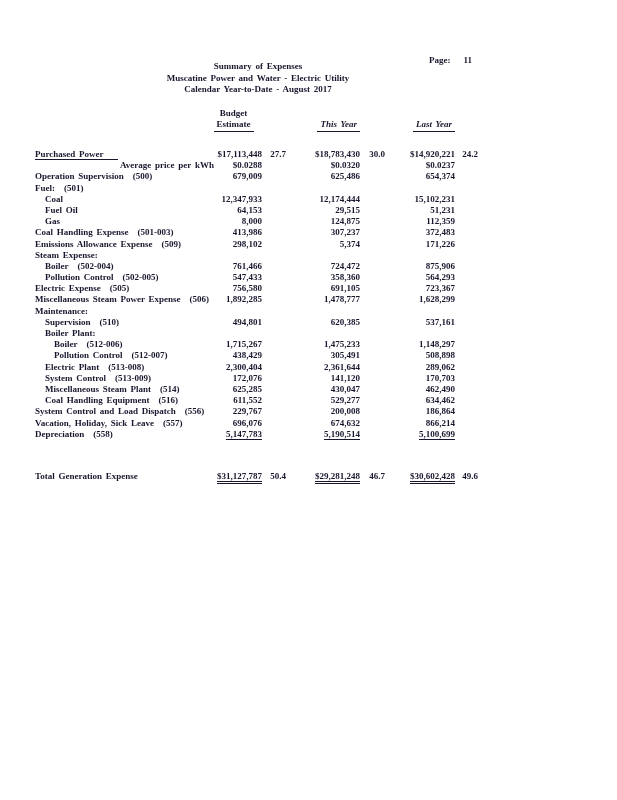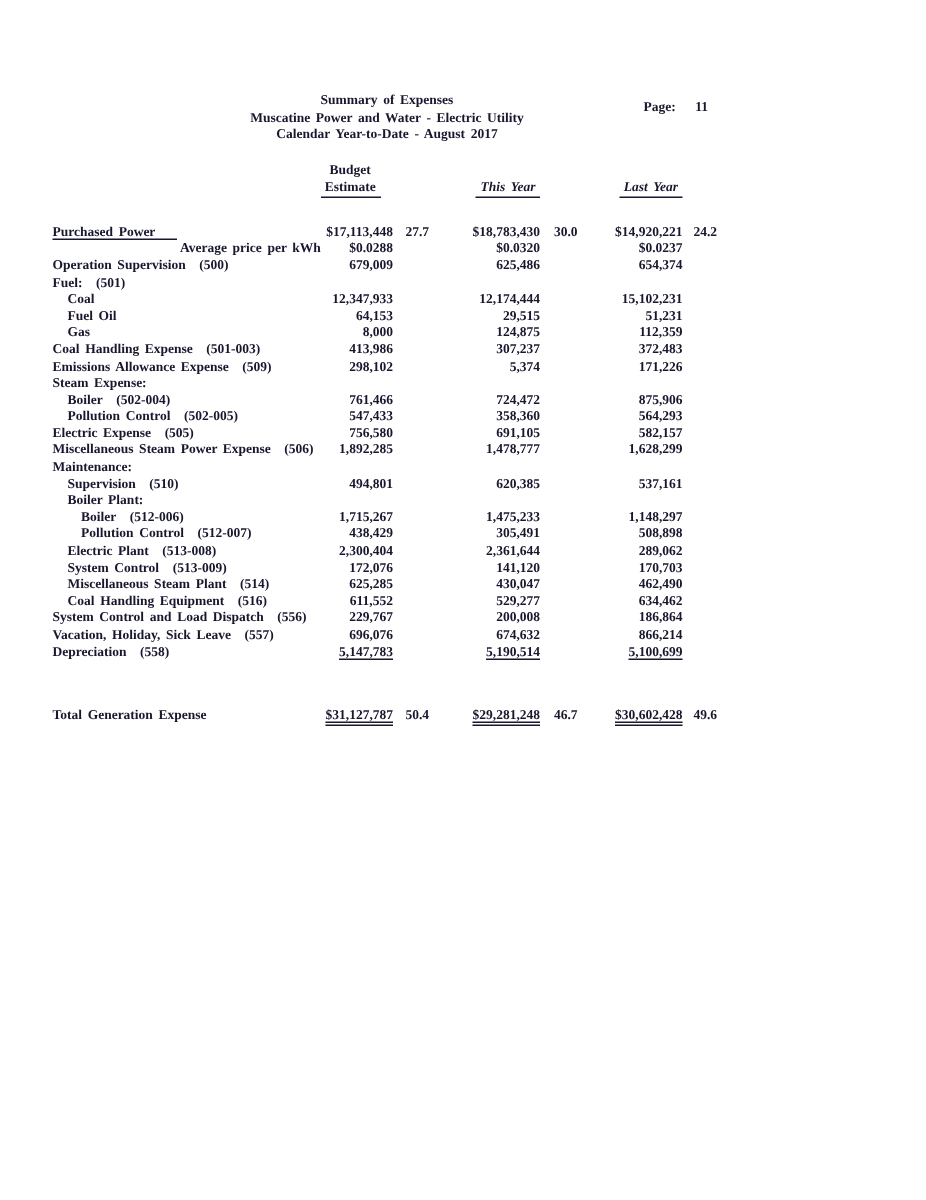--- a/index.html
+++ b/index.html
@@ -9,21 +9,21 @@
     position:relative;
     width:617px;height:800px;
     background:#ffffff;
     color:#17172e;
     font-family:"Liberation Serif","DejaVu Serif",serif;
     font-weight:bold;
     font-size:9px;
     word-spacing:1.5px;
     overflow:hidden;
   }
-  .page-num{position:absolute;top:66px;left:429px;white-space:nowrap;}
+  .page-num{position:absolute;top:55px;left:429px;white-space:nowrap;}
   .page-num .num{margin-left:13px;}
   .title{position:absolute;top:61px;left:38px;width:440px;text-align:center;line-height:11.5px;}
   .headrow{
     position:absolute;top:103px;left:35px;width:443px;
     display:grid;grid-template-columns:170px 57px 24px 74px 25px 70px 23px;
   }
   .headcell{display:flex;flex-direction:column;justify-content:flex-end;align-items:center;height:29px;line-height:11px;}
   .headcell.ra{align-items:flex-end;font-style:italic;}
   .hul{border-bottom:1px solid currentColor;padding:0 3px 1px 3px;}
   #table-body{position:absolute;top:149px;left:35px;width:443px;}
@@ -181,21 +181,21 @@
         <div class="cell num"><span></span></div>
         <div class="cell num"><span>564,293</span></div>
         <div class="cell num"><span></span></div>
       </div>
       <div class="trow">
         <div class="cell label"><span>Electric Expense</span><span class="code">(505)</span></div>
         <div class="cell num"><span>756,580</span></div>
         <div class="cell num"><span></span></div>
         <div class="cell num"><span>691,105</span></div>
         <div class="cell num"><span></span></div>
-        <div class="cell num"><span>582,157</span></div>
+        <div class="cell num"><span>723,367</span></div>
         <div class="cell num"><span></span></div>
       </div>
       <div class="trow">
         <div class="cell label"><span>Miscellaneous Steam Power Expense</span><span class="code">(506)</span></div>
         <div class="cell num"><span>1,892,285</span></div>
         <div class="cell num"><span></span></div>
         <div class="cell num"><span>1,478,777</span></div>
         <div class="cell num"><span></span></div>
         <div class="cell num"><span>1,628,299</span></div>
         <div class="cell num"><span></span></div>

